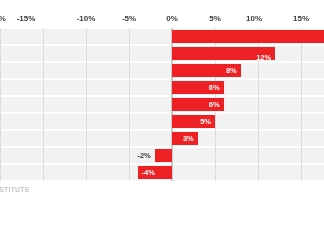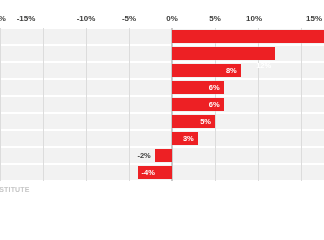--- a/index.html
+++ b/index.html
@@ -112,21 +112,21 @@
 <div id="chart-root">
 
   <div id="axis-labels">
       <div class="tick-label" style="left: 0px;">0%</div>
       <div class="tick-label" style="left: 26px;">-15%</div>
       <div class="tick-label" style="left: 86px;">-10%</div>
       <div class="tick-label" style="left: 129px;">-5%</div>
       <div class="tick-label" style="left: 172px;">0%</div>
       <div class="tick-label" style="left: 215px;">5%</div>
       <div class="tick-label" style="left: 254px;">10%</div>
-      <div class="tick-label" style="left: 314px;">15%</div>
+      <div class="tick-label" style="left: 301px;">15%</div>
     </div>
 
   <div id="plot-area">
     <div id="row-bands">
         <div class="row-band" style="top: 1px; height: 15px;"></div>
         <div class="row-band" style="top: 18px; height: 15px;"></div>
         <div class="row-band" style="top: 35px; height: 15px;"></div>
         <div class="row-band" style="top: 52px; height: 15px;"></div>
         <div class="row-band" style="top: 69px; height: 15px;"></div>
         <div class="row-band" style="top: 86px; height: 15px;"></div>
@@ -140,21 +140,21 @@
         <div class="gridline" style="left: 86px;"></div>
         <div class="gridline" style="left: 129px;"></div>
         <div class="gridline zero" style="left: 171px;"></div>
         <div class="gridline" style="left: 215px;"></div>
         <div class="gridline" style="left: 258px;"></div>
         <div class="gridline" style="left: 301px;"></div>
       </div>
     <div id="bars">
         <div class="bar" style="top: 2px; height: 13px; left: 172px; width: 172px;"></div>
         <div class="bar" style="top: 19px; height: 13px; left: 172px; width: 103.2px;"></div>
-        <div class="bar-value inside" style="top: 26px; left: 271.2px; transform: translateX(-100%); margin-top: 8px;">12%</div>
+        <div class="bar-value inside" style="top: 26px; left: 271.2px; transform: translateX(-100%);">12%</div>
         <div class="bar" style="top: 36px; height: 13px; left: 172px; width: 68.8px;"></div>
         <div class="bar-value inside" style="top: 39px; left: 236.8px; transform: translateX(-100%);">8%</div>
         <div class="bar" style="top: 53px; height: 13px; left: 172px; width: 51.6px;"></div>
         <div class="bar-value inside" style="top: 56px; left: 219.6px; transform: translateX(-100%);">6%</div>
         <div class="bar" style="top: 70px; height: 13px; left: 172px; width: 51.6px;"></div>
         <div class="bar-value inside" style="top: 73px; left: 219.6px; transform: translateX(-100%);">6%</div>
         <div class="bar" style="top: 87px; height: 13px; left: 172px; width: 43px;"></div>
         <div class="bar-value inside" style="top: 90px; left: 211px; transform: translateX(-100%);">5%</div>
         <div class="bar" style="top: 104px; height: 13px; left: 172px; width: 25.8px;"></div>
         <div class="bar-value inside" style="top: 107px; left: 193.8px; transform: translateX(-100%);">3%</div>

